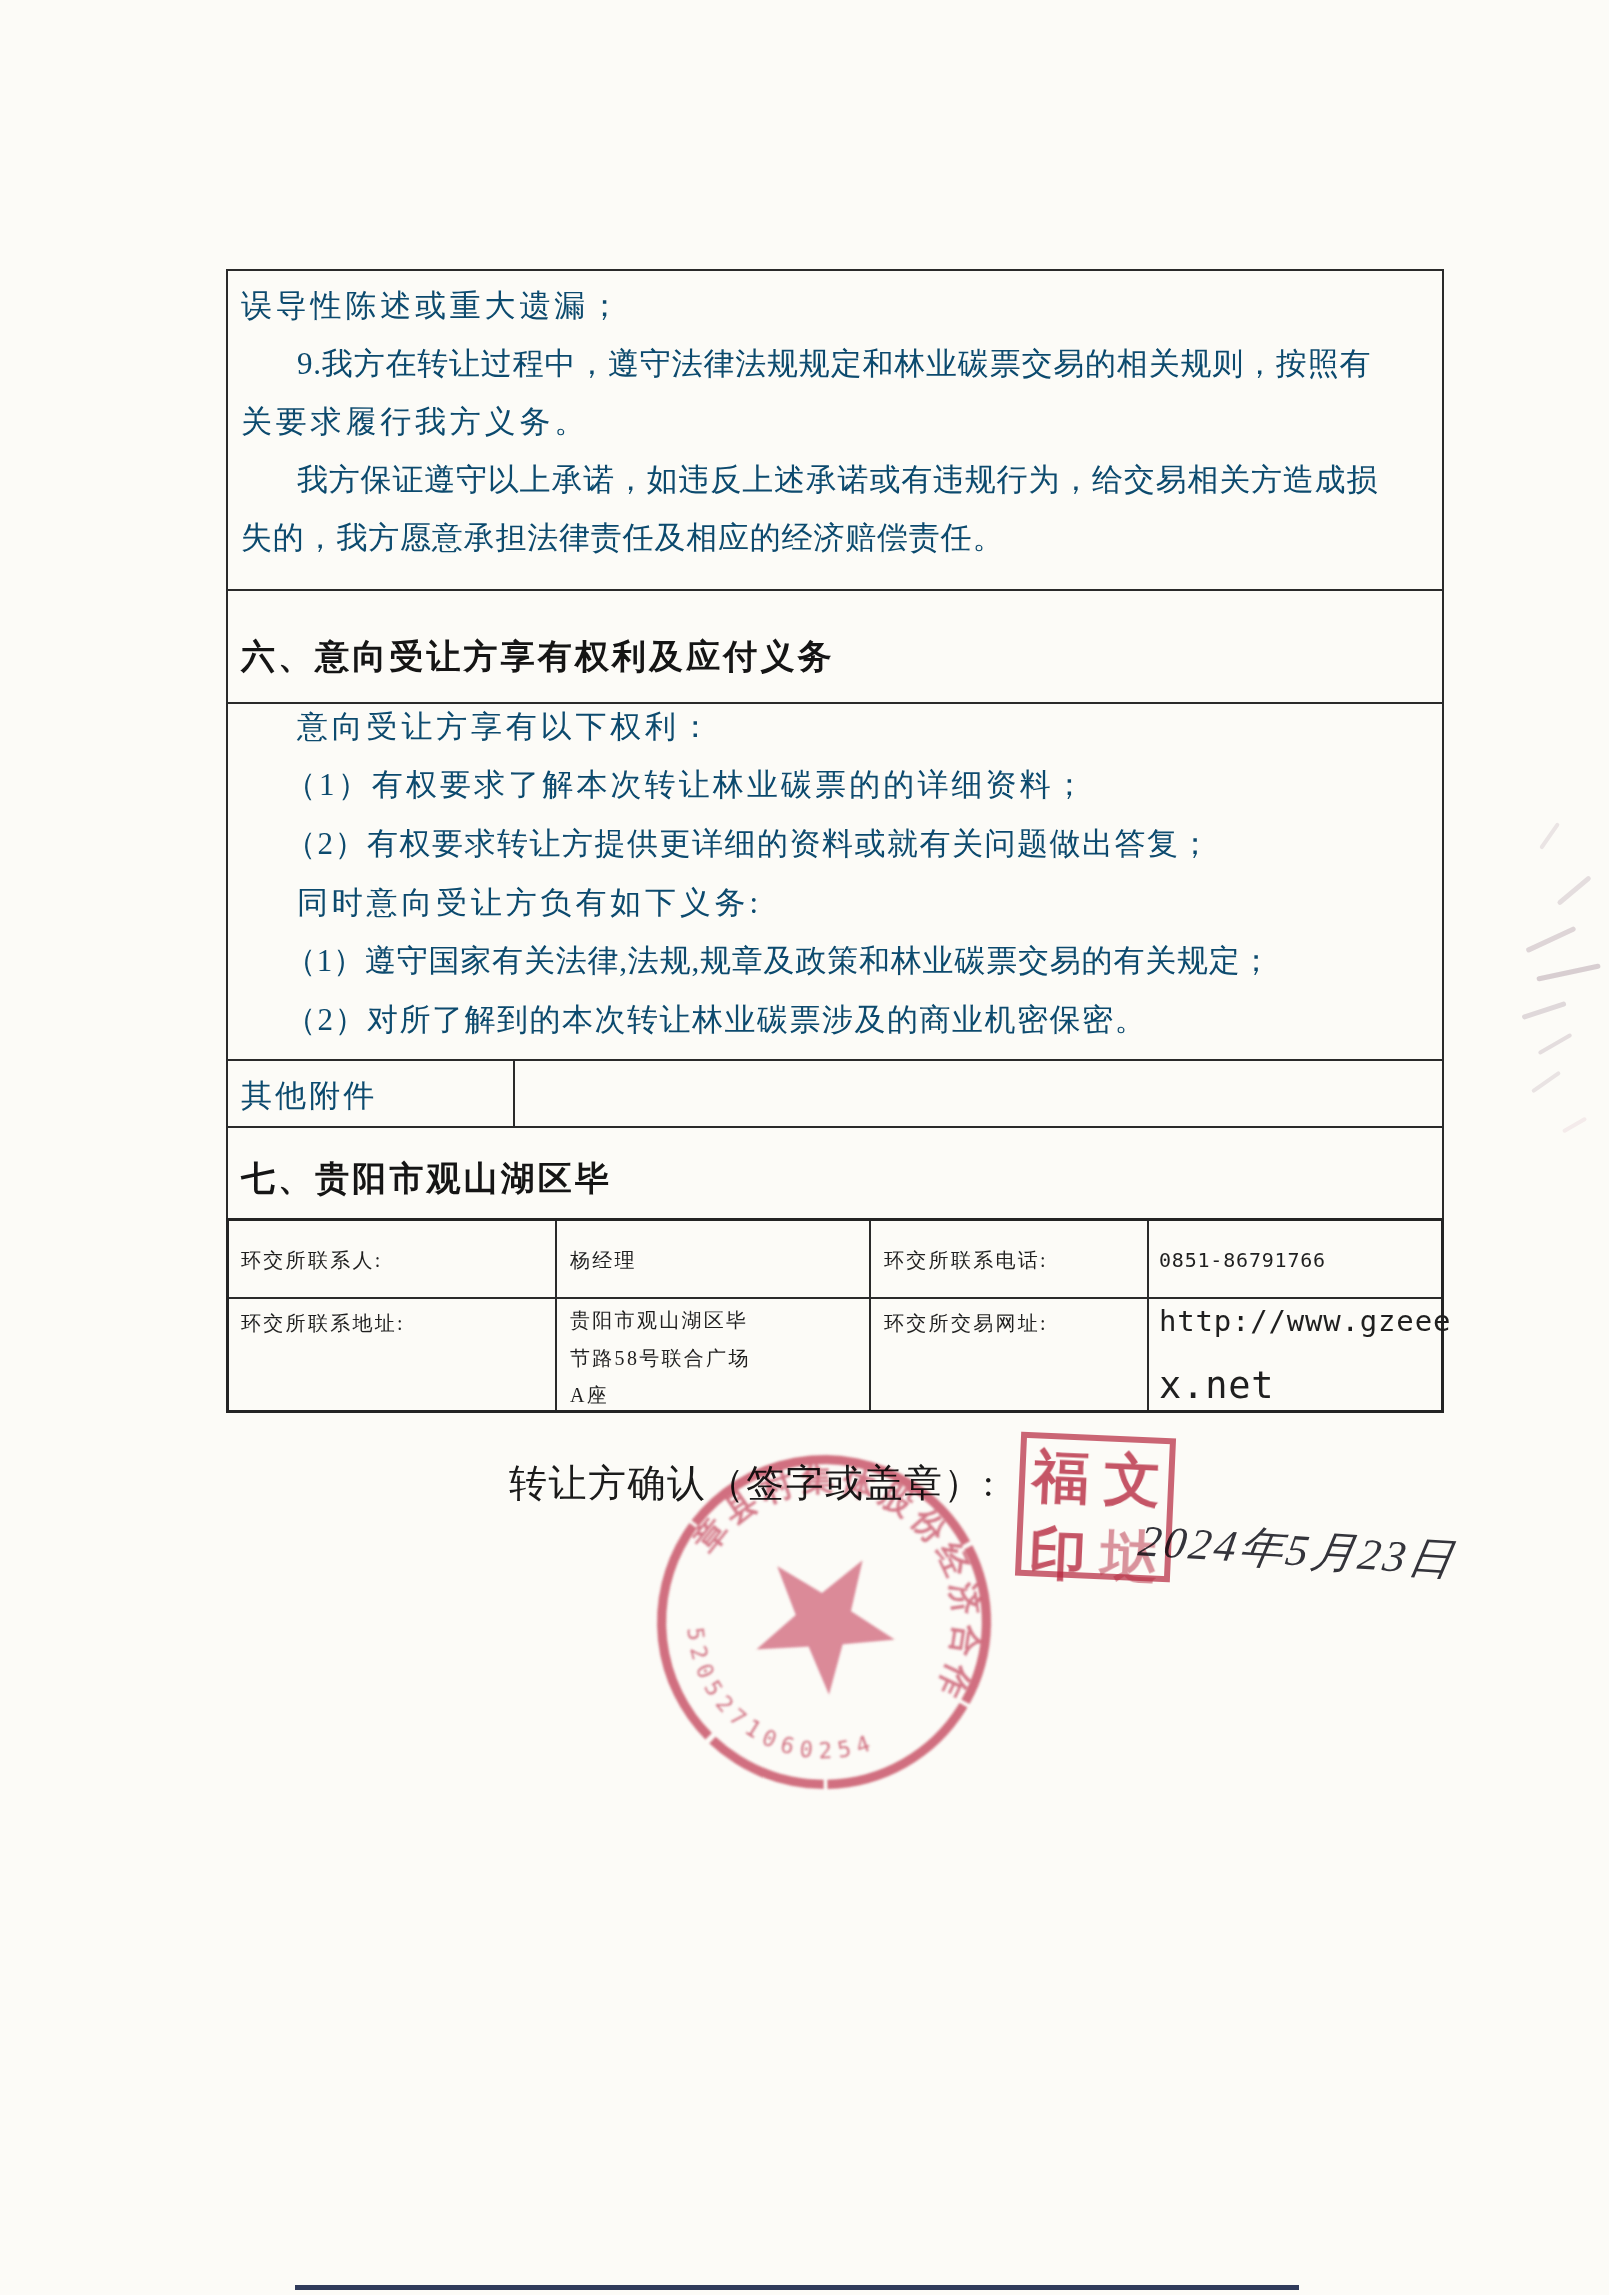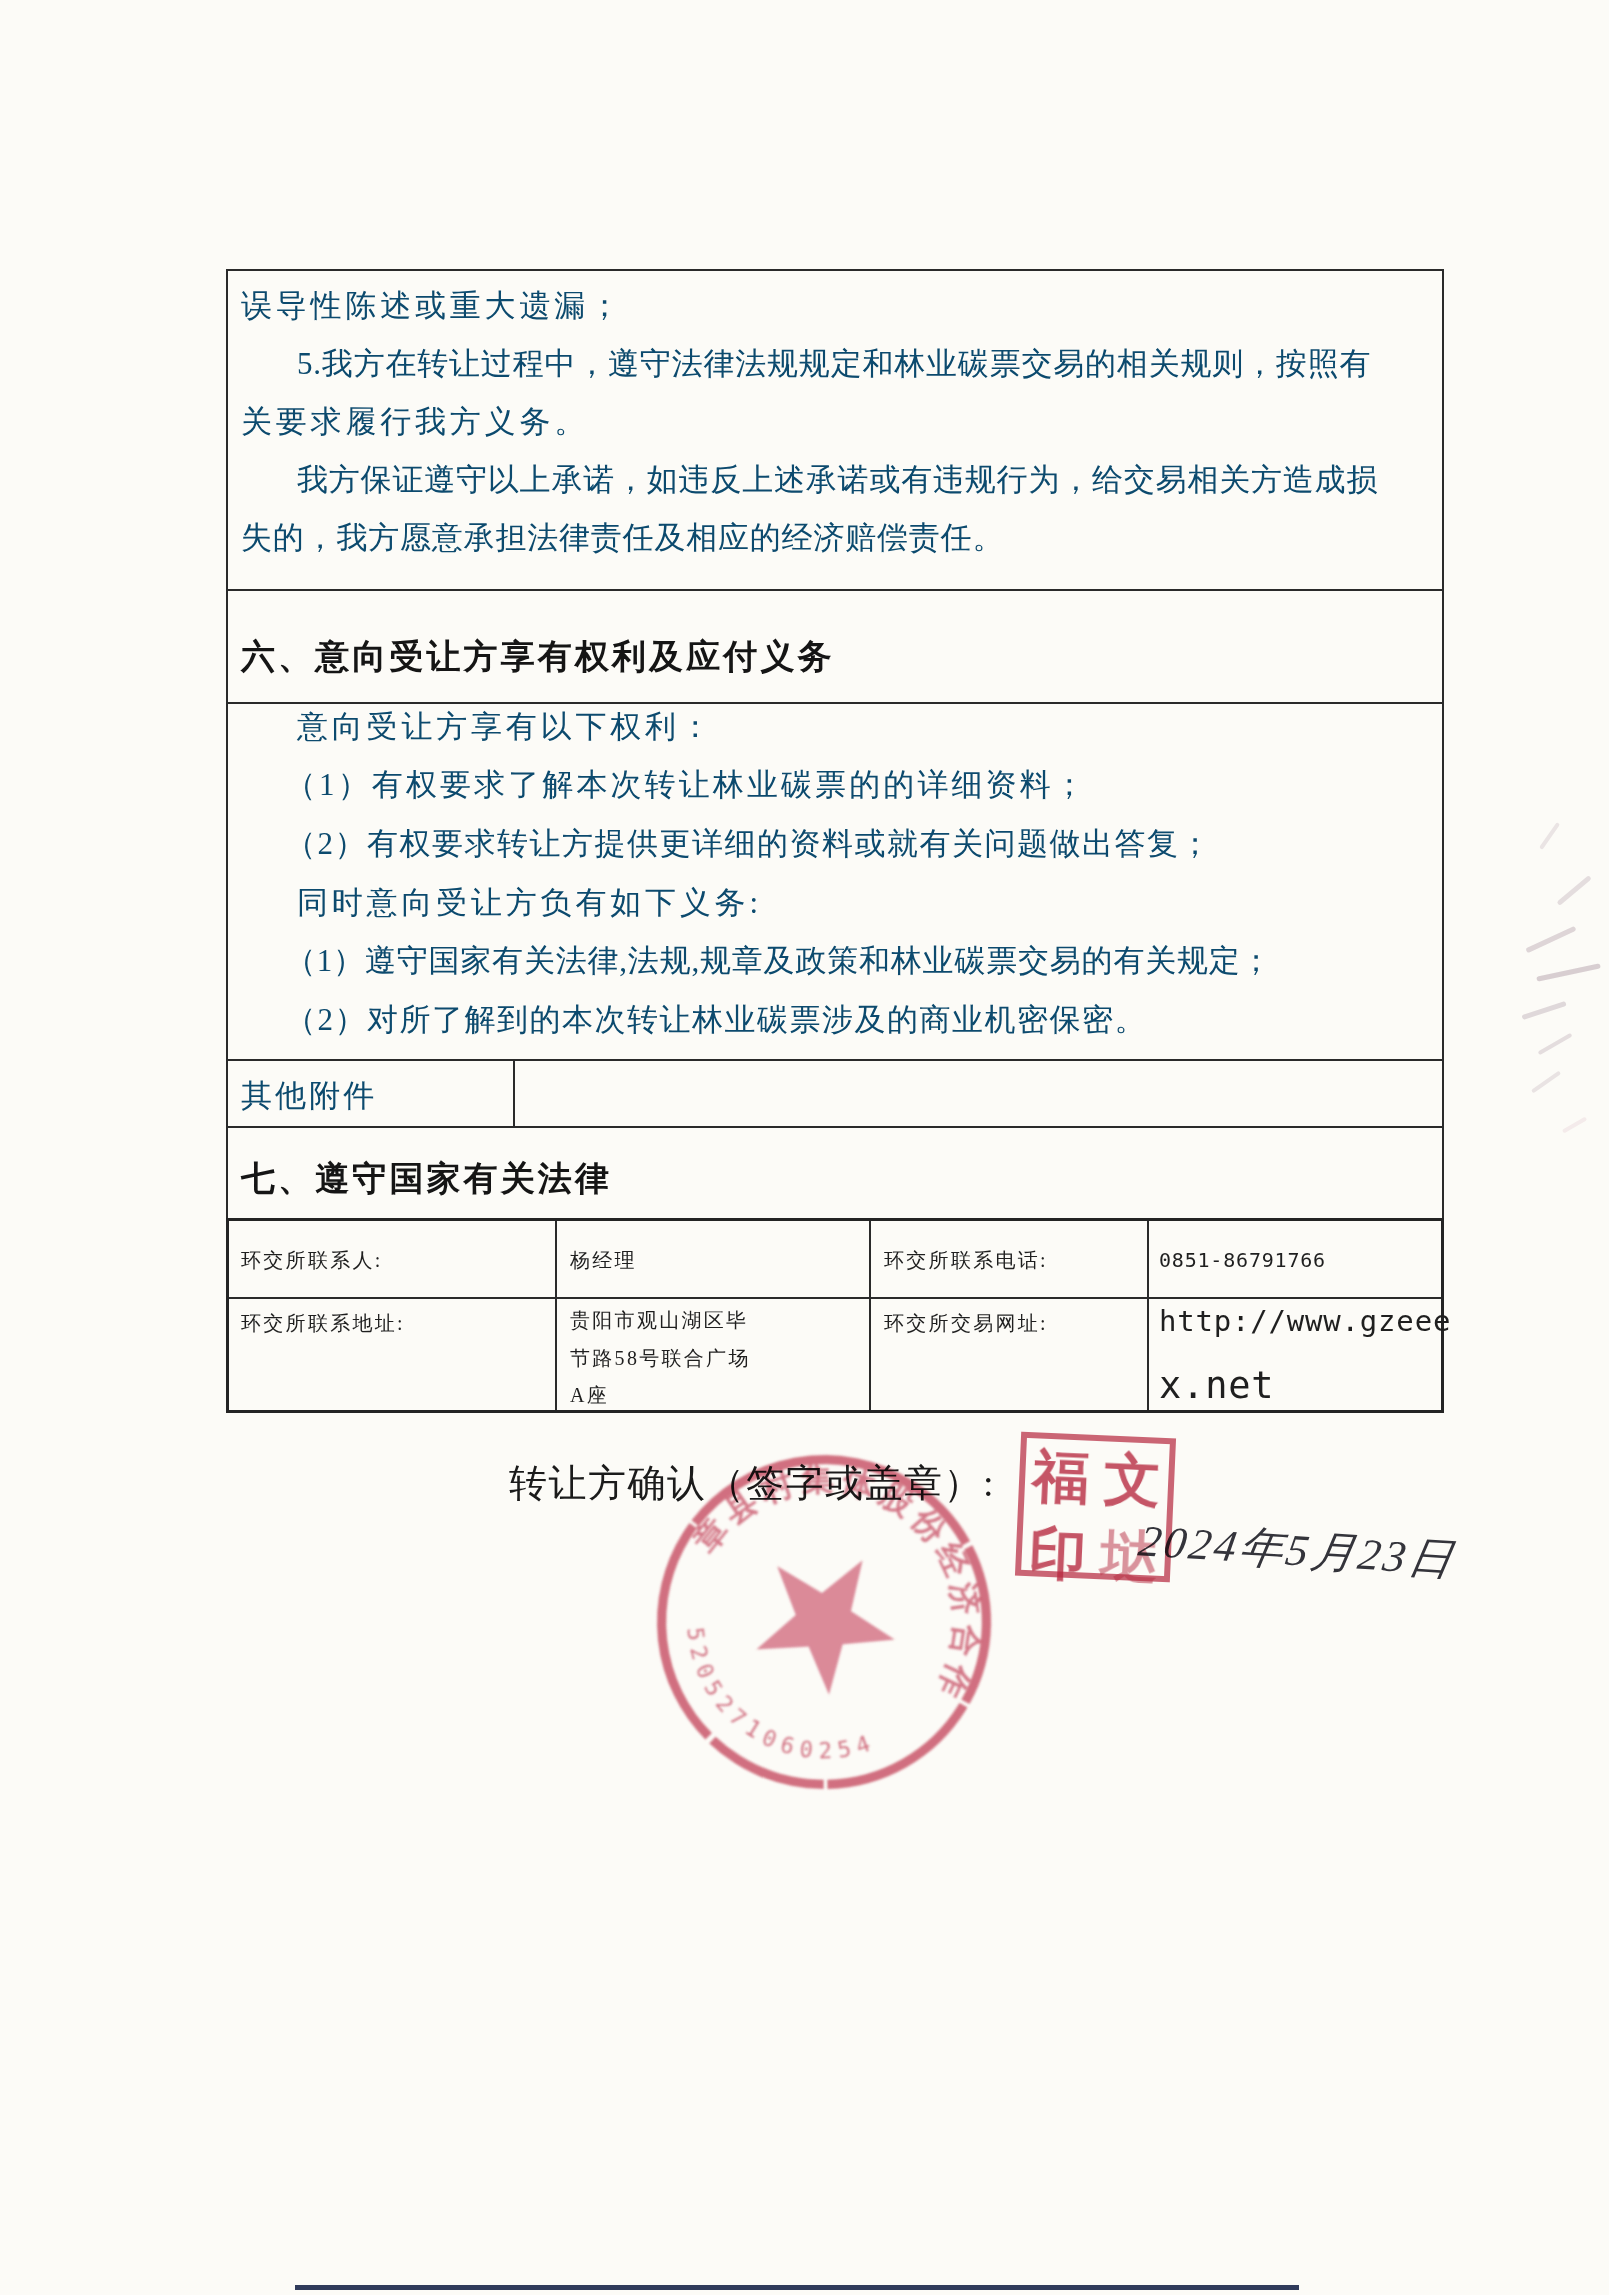--- a/index.html
+++ b/index.html
@@ -52,38 +52,38 @@
 <div class="page">
 
   <div class="box t1">
     <div class="hline" style="top:318px"></div>
     <div class="hline" style="top:431px"></div>
     <div class="hline" style="top:788px"></div>
     <div class="vline" style="left:285px;top:788px;height:68px"></div>
   </div>
 
   <div class="ln ls5" style="left:241px;top:285px">误导性陈述或重大遗漏；</div>
-  <div class="ln ls0" style="left:297px;top:343px">5.我方在转让过程中，遵守法律法规规定和林业碳票交易的相关规则，按照有</div>
+  <div class="ln ls0" style="left:297px;top:343px">9.我方在转让过程中，遵守法律法规规定和林业碳票交易的相关规则，按照有</div>
   <div class="ln ls5" style="left:241px;top:401px">关要求履行我方义务。</div>
   <div class="ln ls1" style="left:241px;top:517px">失的，我方愿意承担法律责任及相应的经济赔偿责任。</div>
   <div class="ln ls1" style="left:297px;top:459px">我方保证遵守以上承诺，如违反上述承诺或有违规行为，给交易相关方造成损</div>
 
   <div class="hdr" style="left:241px;top:635px">六、意向受让方享有权利及应付义务</div>
 
   <div class="ln ls5" style="left:297px;top:706px">意向受让方享有以下权利：</div>
   <div class="ln ls4" style="left:285px;top:764px">（1）有权要求了解本次转让林业碳票的的详细资料；</div>
   <div class="ln ls2" style="left:285px;top:823px">（2）有权要求转让方提供更详细的资料或就有关问题做出答复；</div>
   <div class="ln ls5" style="left:297px;top:882px">同时意向受让方负有如下义务:</div>
   <div class="ln ls1" style="left:285px;top:940px">（1）遵守国家有关法律,法规,规章及政策和林业碳票交易的有关规定；</div>
   <div class="ln ls2" style="left:285px;top:999px">（2）对所了解到的本次转让林业碳票涉及的商业机密保密。</div>
 
   <div class="ln ls4" style="left:241px;top:1075px">其他附件</div>
 
   <div class="box t7row"></div>
-  <div class="hdr" style="left:241px;top:1157px">七、遵守国家有关法律</div>
+  <div class="hdr" style="left:241px;top:1157px">七、贵阳市观山湖区毕</div>
 
   <div class="box t2">
     <div class="hline" style="top:76px"></div>
     <div class="vline" style="left:326px;height:189px"></div>
     <div class="vline" style="left:640px;height:189px"></div>
     <div class="vline" style="left:918px;height:189px"></div>
   </div>
 
   <div class="celllab" style="left:241px;top:1240px">环交所联系人:</div>
   <div class="celllab" style="left:570px;top:1240px">杨经理</div>

